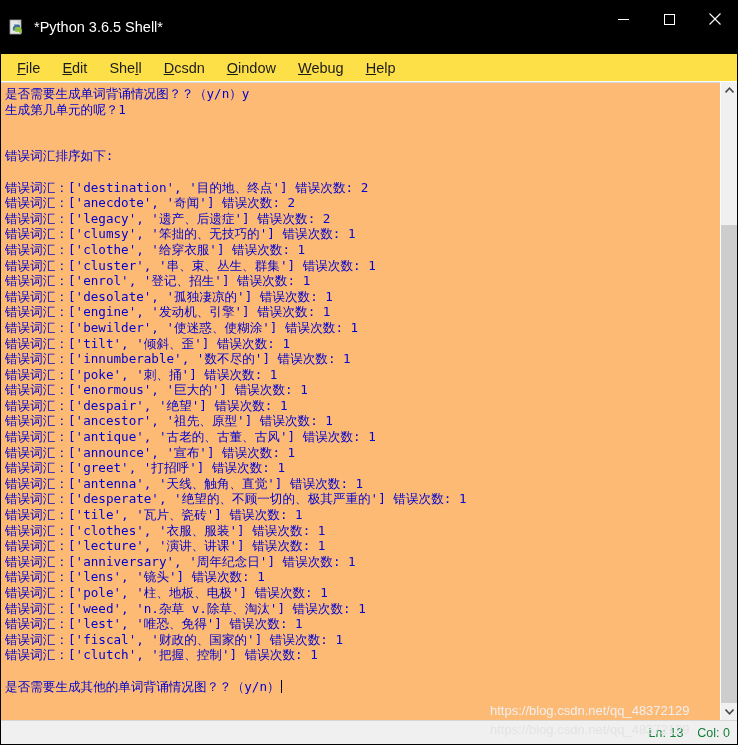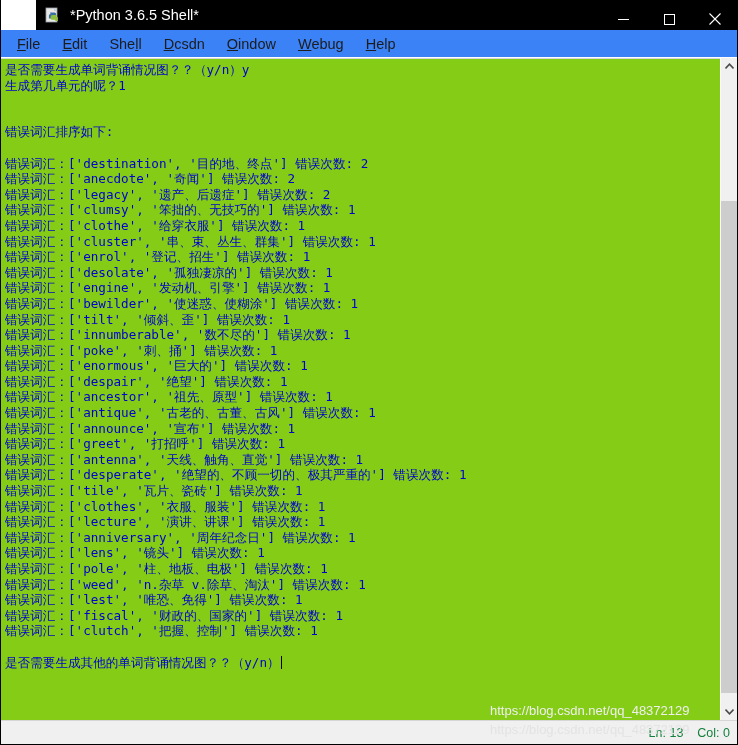--- a/index.html
+++ b/index.html
@@ -19,27 +19,26 @@
     width: 738px;
     height: 745px;
     box-sizing: border-box;
     background: #ffffff;
     display: flex;
     flex-direction: column;
   }
 
   
   #titlebar {
-    height: 30px;
+    height: 54px;
     background: #000000;
     display: flex;
     align-items: center;
     flex: 0 0 auto;
     position: relative;
-    margin-left: 36px;
   }
   #app-icon {
     width: 17px;
     height: 17px;
     margin-left: 9px;
     margin-right: 8px;
     position: relative;
     flex: 0 0 auto;
   }
   #title-text {
@@ -66,21 +65,21 @@
     font-size: 15px;
     font-family: "Liberation Sans", sans-serif;
     cursor: default;
     user-select: none;
   }
   .win-btn svg { display: block; }
 
   
   #menubar {
     height: 27px;
-    background: #3b82f6;
+    background: #fde047;
     display: flex;
     align-items: center;
     flex: 0 0 auto;
     padding-left: 6px;
     border-bottom: 1px solid #ffffff;
   }
   .menu-item {
     font-size: 14.5px;
     color: #1c1c1c;
     font-family: "Liberation Sans", sans-serif;
@@ -100,21 +99,21 @@
     position: relative;
     min-height: 0;
     background: #ffffff;
   }
   #text-wrap {
     flex: 1 1 auto;
     position: relative;
     overflow: hidden;
     border-left: 1px solid #b8b8b8;
     border-top: 1px solid #d8d8d8;
-    background: #84cc16;
+    background: #fdba74;
   }
   #console {
     position: absolute;
     left: 0;
     top: 0;
     right: 0;
     bottom: 0;
     padding: 3px 0 0 4px;
     font-family: "DejaVu Sans Mono", "Liberation Mono", monospace;
     font-size: 12.6px;

